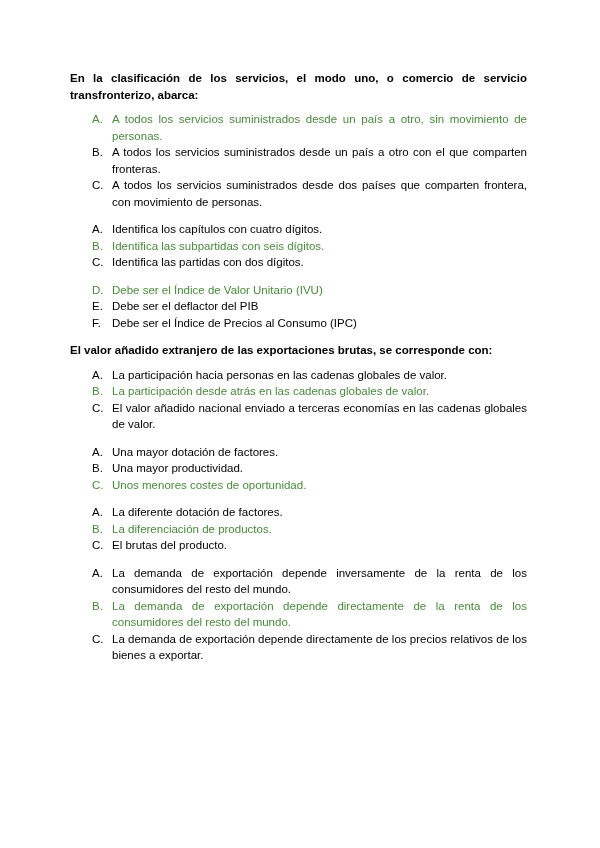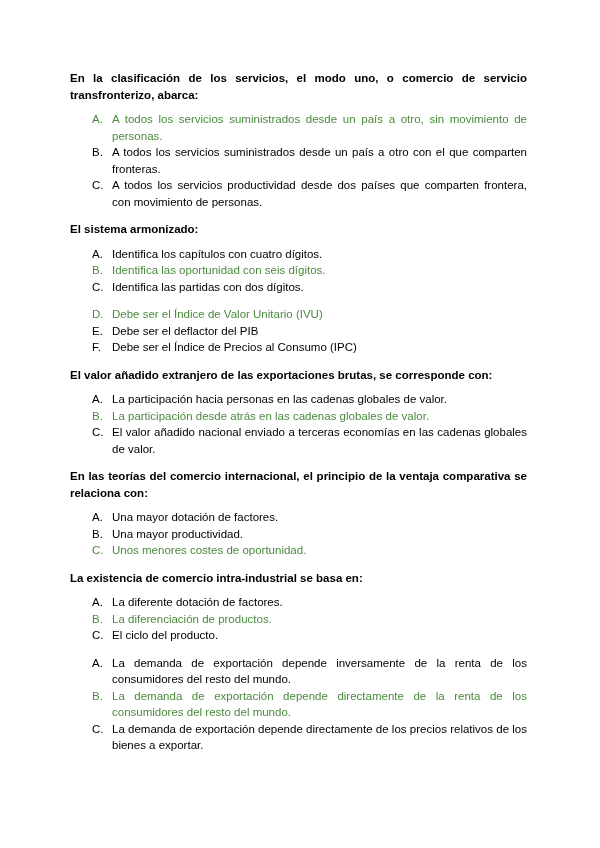--- a/index.html
+++ b/index.html
@@ -63,35 +63,34 @@
       <li class="option correct">
         <span class="letter">A.</span>
         <span class="text">A todos los servicios suministrados desde un país a otro, sin movimiento de personas.</span>
       </li>
       <li class="option">
         <span class="letter">B.</span>
         <span class="text">A todos los servicios suministrados desde un país a otro con el que comparten fronteras.</span>
       </li>
       <li class="option">
         <span class="letter">C.</span>
-        <span class="text">A todos los servicios productividad desde dos países que comparten frontera, con movimiento de personas.</span>
+        <span class="text">A todos los servicios suministrados desde dos países que comparten frontera, con movimiento de personas.</span>
       </li>
     </ol>
   </section>
 
   <section class="question">
-    <h2 class="q-heading">El sistema armonizado:</h2>
     <ol class="options">
       <li class="option">
         <span class="letter">A.</span>
         <span class="text">Identifica los capítulos con cuatro dígitos.</span>
       </li>
       <li class="option correct">
         <span class="letter">B.</span>
-        <span class="text">Identifica las oportunidad con seis dígitos.</span>
+        <span class="text">Identifica las subpartidas con seis dígitos.</span>
       </li>
       <li class="option">
         <span class="letter">C.</span>
         <span class="text">Identifica las partidas con dos dígitos.</span>
       </li>
     </ol>
   </section>
 
   <section class="question">
     <ol class="options">
@@ -122,51 +121,49 @@
         <span class="text">La participación desde atrás en las cadenas globales de valor.</span>
       </li>
       <li class="option">
         <span class="letter">C.</span>
         <span class="text">El valor añadido nacional enviado a terceras economías en las cadenas globales de valor.</span>
       </li>
     </ol>
   </section>
 
   <section class="question">
-    <h2 class="q-heading">En las teorías del comercio internacional, el principio de la ventaja comparativa se relaciona con:</h2>
     <ol class="options">
       <li class="option">
         <span class="letter">A.</span>
         <span class="text">Una mayor dotación de factores.</span>
       </li>
       <li class="option">
         <span class="letter">B.</span>
         <span class="text">Una mayor productividad.</span>
       </li>
       <li class="option correct">
         <span class="letter">C.</span>
         <span class="text">Unos menores costes de oportunidad.</span>
       </li>
     </ol>
   </section>
 
   <section class="question">
-    <h2 class="q-heading">La existencia de comercio intra-industrial se basa en:</h2>
     <ol class="options">
       <li class="option">
         <span class="letter">A.</span>
         <span class="text">La diferente dotación de factores.</span>
       </li>
       <li class="option correct">
         <span class="letter">B.</span>
         <span class="text">La diferenciación de productos.</span>
       </li>
       <li class="option">
         <span class="letter">C.</span>
-        <span class="text">El ciclo del producto.</span>
+        <span class="text">El brutas del producto.</span>
       </li>
     </ol>
   </section>
 
   <section class="question">
     <ol class="options">
       <li class="option">
         <span class="letter">A.</span>
         <span class="text">La demanda de exportación depende inversamente de la renta de los consumidores del resto del mundo.</span>
       </li>

